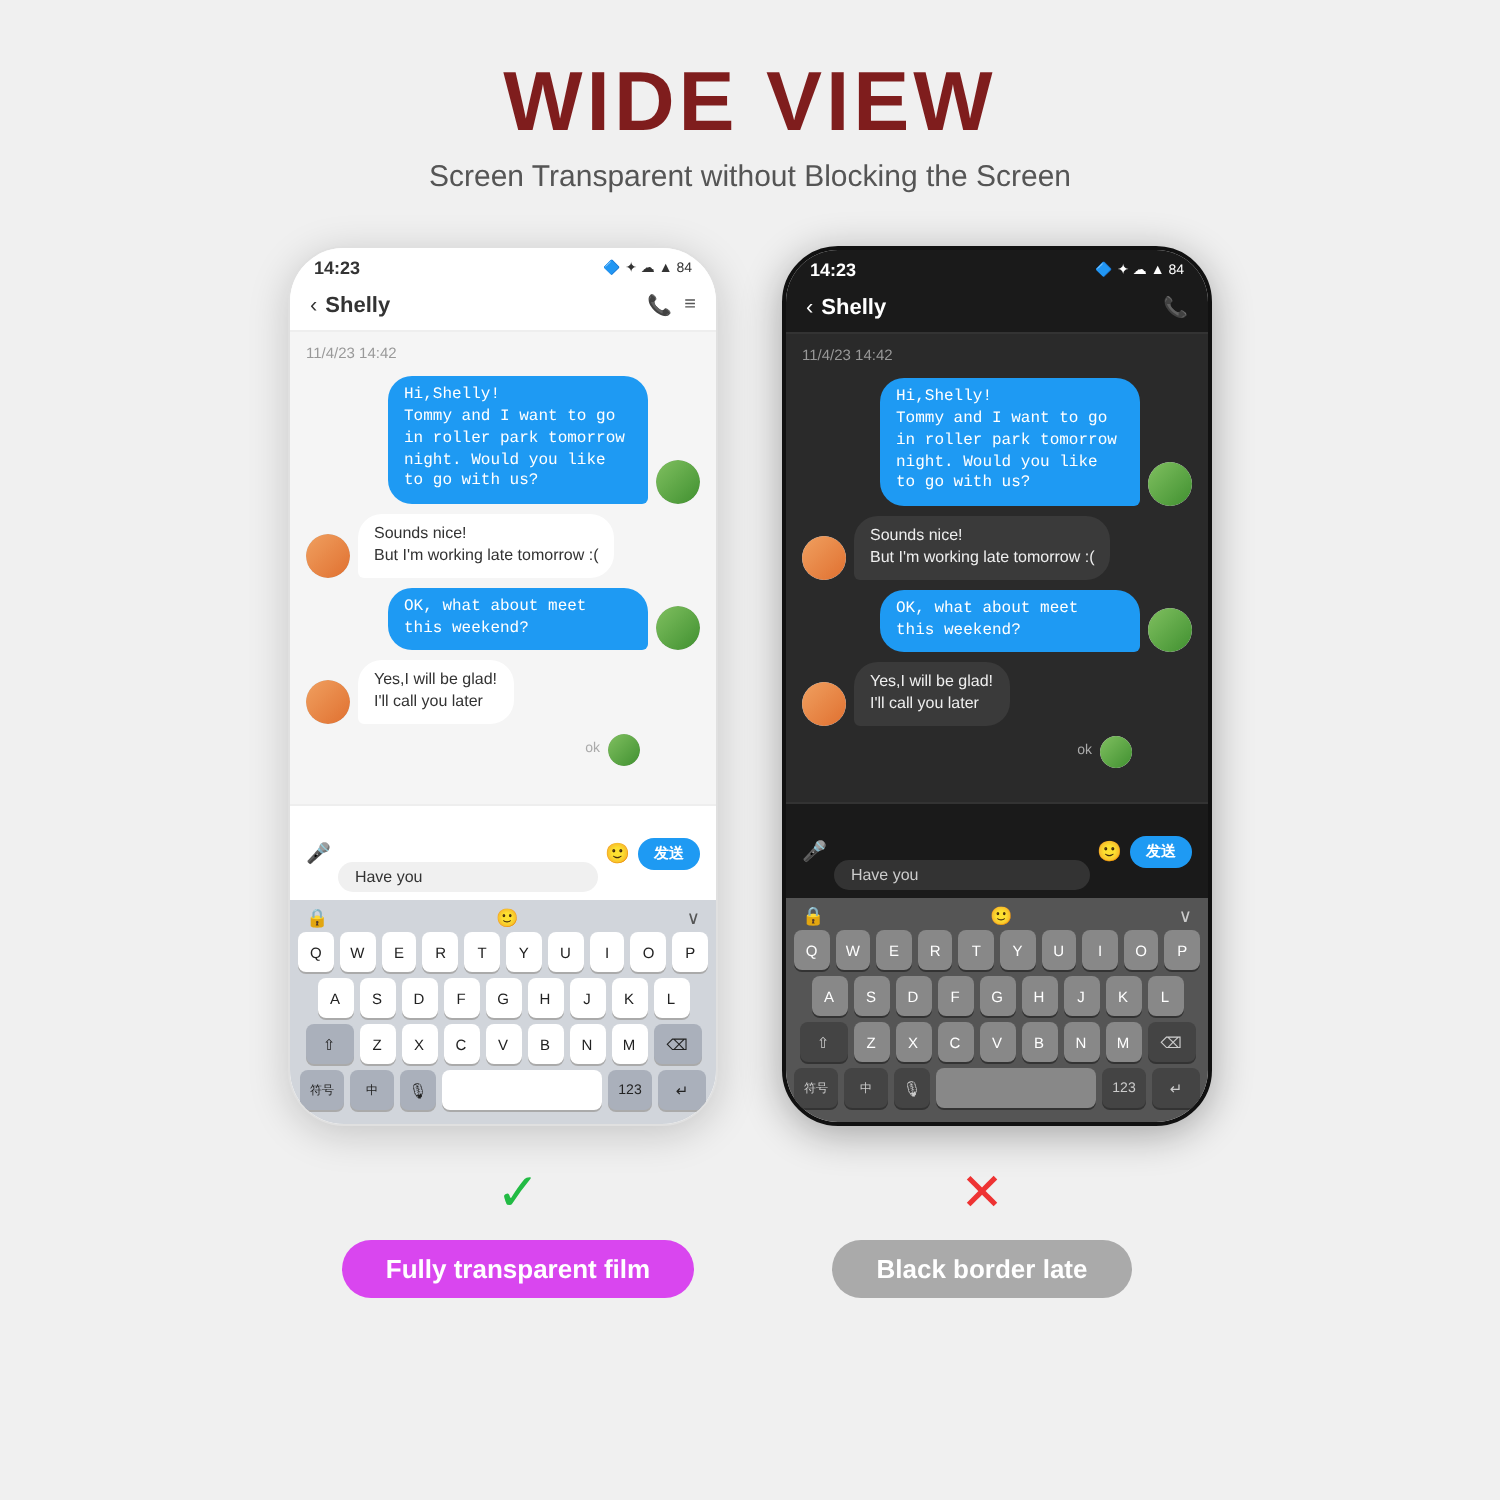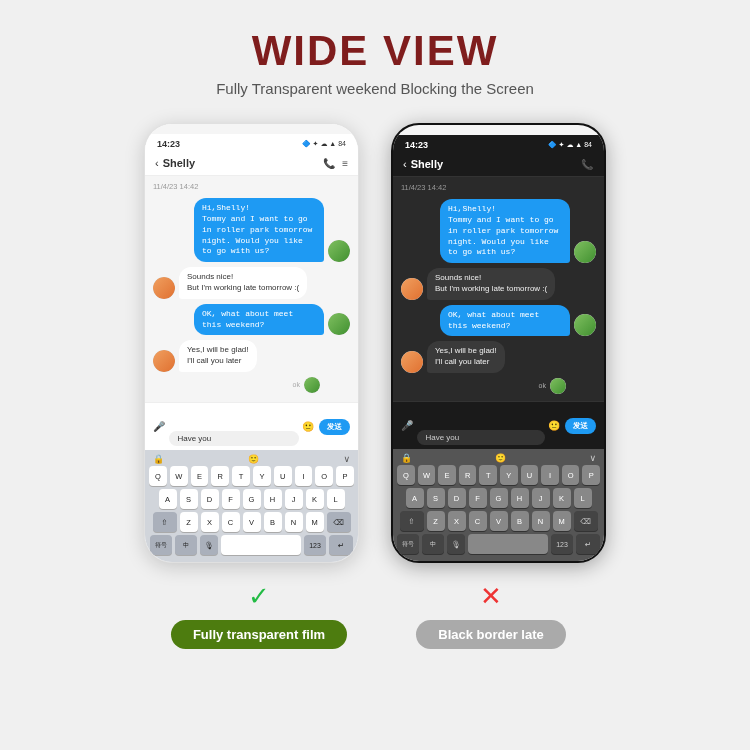--- a/index.html
+++ b/index.html
@@ -81,21 +81,20 @@
 
     
     .status-bar {
       display: flex;
       justify-content: space-between;
       align-items: center;
       padding: 5px 12px 2px;
       background: #fff;
       font-size: 8px;
       color: #333;
-      margin-top: 10px;
     }
     .phone-dark .status-bar {
       background: #1a1a1a;
       color: #fff;
     }
 
     .status-time { font-weight: 600; font-size: 9px; }
     .status-icons { display: flex; gap: 2px; align-items: center; font-size: 7px; }
 
     
@@ -361,29 +360,29 @@
     }
 
     .label-badge {
       border-radius: 20px;
       padding: 7px 22px;
       font-size: 13px;
       font-weight: 600;
       color: #fff;
       text-align: center;
     }
-    .badge-blue { background: #4d7c0f; }
+    .badge-blue { background: #d946ef; }
     .badge-gray { background: #aaa; }
   </style>
 </head>
 <body>
 
 <div class="header-section">
   <div class="title-wide">WIDE VIEW</div>
-  <div class="subtitle">Fully Transparent weekend Blocking the Screen</div>
+  <div class="subtitle">Screen Transparent without Blocking the Screen</div>
 </div>
 
 <div class="phones-container">
 
   <div class="phone-wrapper">
     <div class="phone-white">
       <div class="phone-screen">
 
         <div class="status-bar">
           <span class="status-time">14:23</span>

